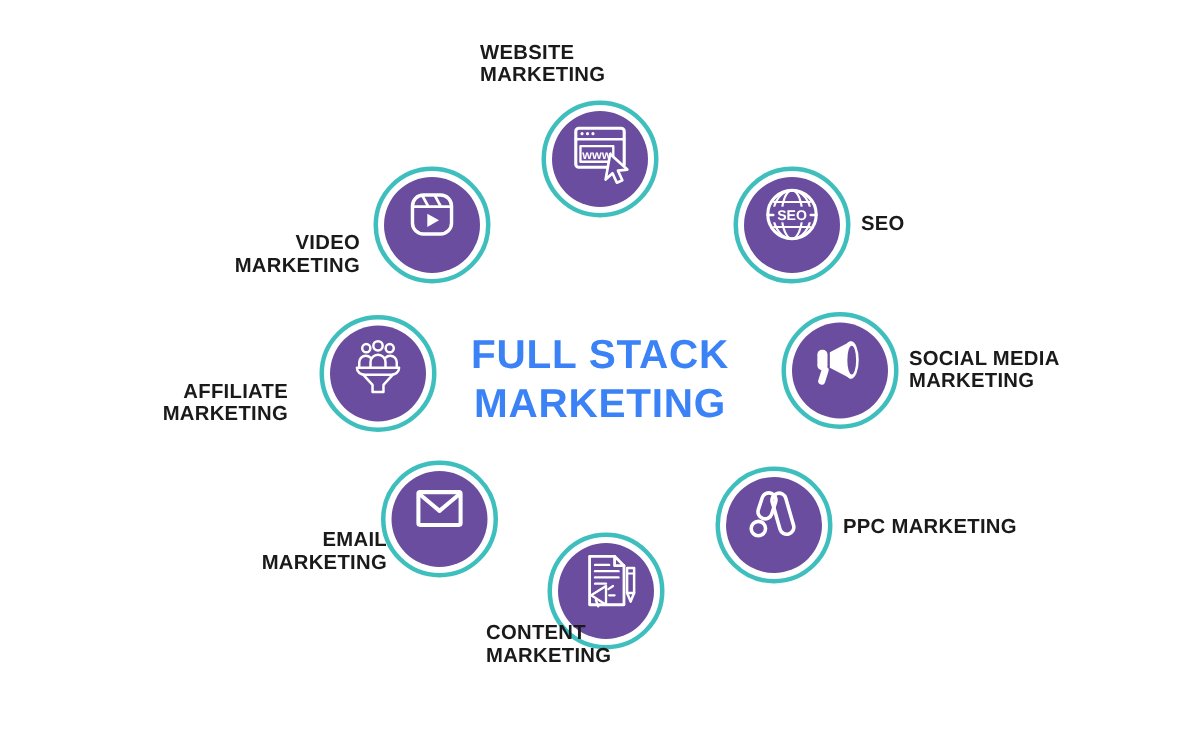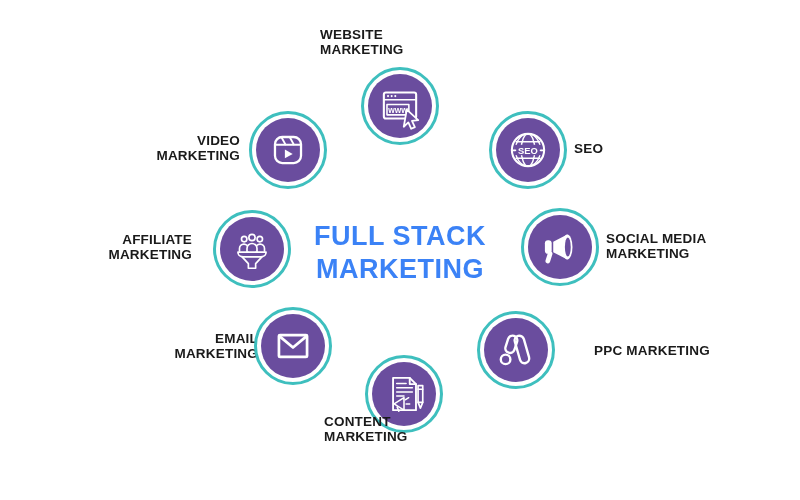--- a/index.html
+++ b/index.html
@@ -3,25 +3,25 @@
 <meta charset="utf-8">
 <style>
   html,body{margin:0;padding:0;background:#ffffff;}
   .canvas{position:relative;width:800px;height:500px;background:#ffffff;overflow:hidden;
           font-family:"Liberation Sans",sans-serif;}
   .center-title{position:absolute;left:270px;top:220px;width:260px;text-align:center;
           font-size:27px;line-height:33px;font-weight:bold;color:#3b82f6;letter-spacing:.5px;}
   .node{position:absolute;width:78px;height:78px;box-sizing:border-box;border:3px solid #3ebfbe;
         border-radius:50%;background:#ffffff;display:flex;align-items:center;justify-content:center;}
   .disc{width:64px;height:64px;border-radius:50%;background:#6a4d9e;display:flex;
-        align-items:center;justify-content:center;}
+        justify-content:center;}
   .disc svg{width:50px;height:50px;display:block;}
   .nlabel{position:absolute;font-size:13.5px;line-height:15px;font-weight:bold;color:#1a1a1a;
           letter-spacing:.2px;white-space:pre-line;}
-  .ta-c{text-align:left;} .ta-l{text-align:left;} .ta-r{text-align:right;}
+  .ta-c{text-align:left;} .ta-l{text-align:left;} .ta-r{text-align:right;margin-top:21px;}
   svg *{vector-effect:none;}
 </style>
 </head>
 <body>
 
 <div class="canvas">
 
   <div class="center-title">
     <div>FULL STACK</div>
     <div>MARKETING</div>
@@ -77,21 +77,21 @@
 
   <div class="node" style="left:477px;top:311px;">
     <div class="disc">
       <svg viewBox="0 0 48 48" fill="none" stroke="#ffffff" stroke-width="2.3">
         <rect x="25.2" y="10" width="9" height="27" rx="4.5" transform="rotate(-16 29.7 23.5)"></rect>
         <rect x="15" y="10" width="9" height="17" rx="4.5" transform="rotate(18 19.5 18.5)"></rect>
         <circle cx="14" cy="33" r="4.6"></circle>
       </svg>
     </div>
   </div>
-  <div class="nlabel ta-l" style="left:562px;top:343px;width:180px;text-align:center;">PPC MARKETING</div>
+  <div class="nlabel ta-l" style="left:562px;top:343px;width:180px;">PPC MARKETING</div>
 
   <div class="node" style="left:365px;top:355px;">
     <div class="disc">
       <svg viewBox="0 0 48 48" fill="none" stroke="#ffffff" stroke-linecap="round" stroke-linejoin="round">
         <path d="M13.5 8.5 H29.5 L35.5 14.5 V39.5 H13.5 Z" stroke-width="1.8"></path>
         <path d="M29.5 8.5 V14.5 H35.5" stroke-width="1.8"></path>
         <line x1="17" y1="14" x2="26" y2="14" stroke-width="1.5"></line>
         <line x1="17" y1="18" x2="32" y2="18" stroke-width="1.5"></line>
         <line x1="17" y1="22" x2="32" y2="22" stroke-width="1.5"></line>
         <line x1="17" y1="26" x2="24" y2="26" stroke-width="1.5"></line>

